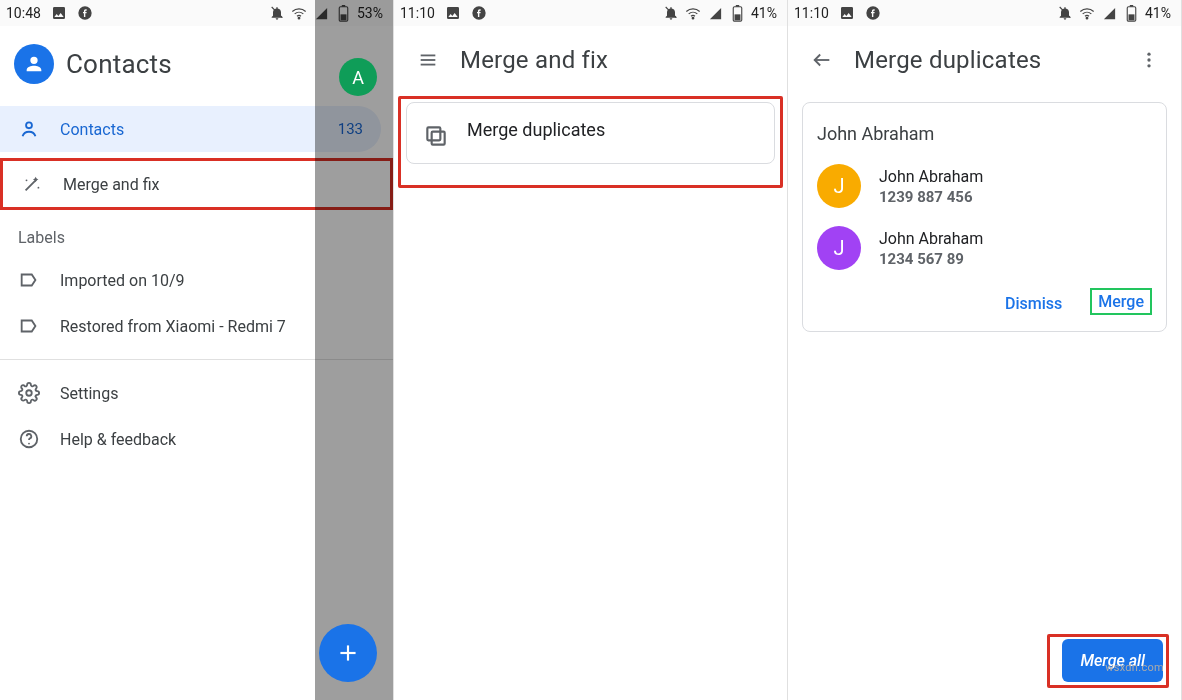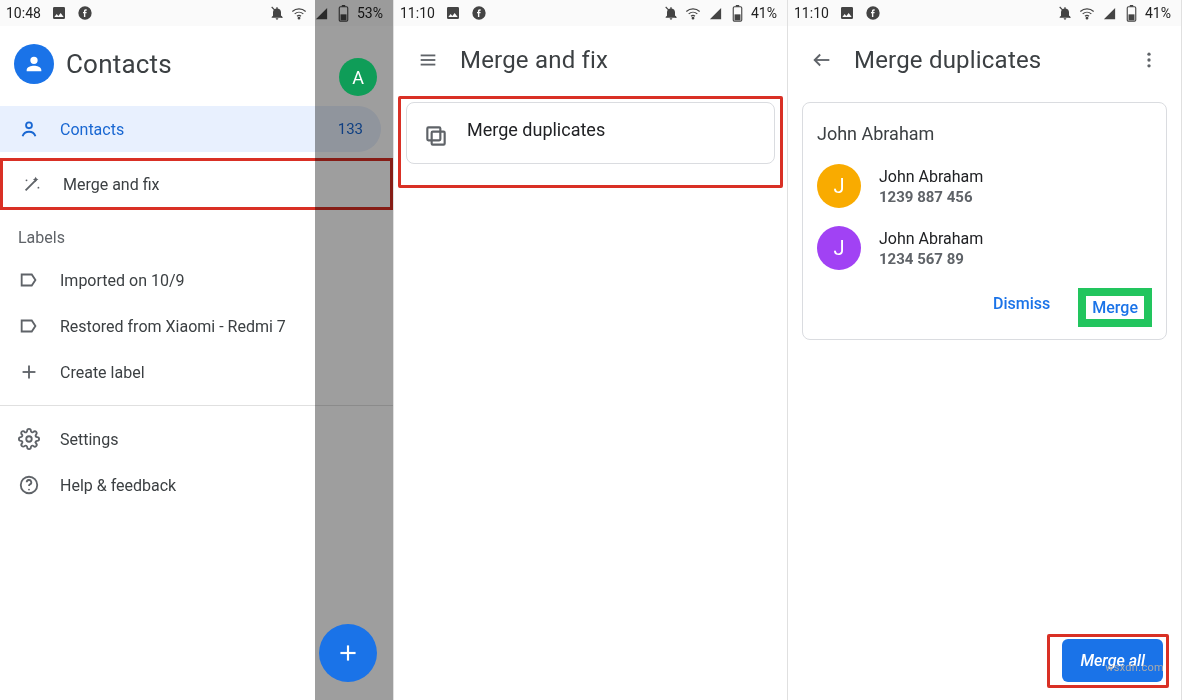--- a/index.html
+++ b/index.html
@@ -113,21 +113,21 @@
     width:44px; height:44px; border-radius:50%;
     display:flex; align-items:center; justify-content:center;
     color:#fff; font-size:20px; font-weight:400;
   }
   .ava-orange { background:#f9ab00; }
   .ava-purple { background:#a142f4; }
   .dup-info .nm { font-size:16px; color:#202124; }
   .dup-info .ph { font-size:15px; color:#5f6368; margin-top:2px;font-weight:bold; }
   .dup-actions { display:flex; justify-content:flex-end; gap:20px; margin-top:4px; align-items:flex-start; }
   .txt-btn { color:#1a73e8; font-size:16px; font-weight:500; padding:6px 8px; }
-  .merge-box { border:8px solid #22c55e; padding:2px 6px; }
+  .merge-box { border:2px solid #22c55e; padding:2px 6px; }
   .merge-all {
     position:absolute; bottom:18px; right:18px;
     background:#1a73e8; color:#fff; border-radius:6px;
     padding:12px 18px; font-size:16px; font-weight:500;font-style:italic;
   }
   .merge-all-outline {
     position:absolute; bottom:12px; right:12px;
     border:3px solid #d93025; width:122px; height:54px; border-radius:2px;
   }
   .watermark {
@@ -230,29 +230,20 @@
         </span>
       <span>Imported on 10/9</span>
     </div>
     <div class="nav-item">
       <span class="nav-icon">
           <svg viewBox="0 0 24 24" width="22" height="22" fill="none" stroke="#5f6368" stroke-width="2">
             <path d="M4 6h11l4 6-4 6H4V6z"></path>
           </svg>
         </span>
       <span>Restored from Xiaomi - Redmi 7</span>
-    </div>
-    <div class="nav-item">
-      <span class="nav-icon">
-          <svg viewBox="0 0 24 24" width="22" height="22" stroke="#5f6368" stroke-width="2">
-            <line x1="12" y1="5" x2="12" y2="19"></line>
-            <line x1="5" y1="12" x2="19" y2="12"></line>
-          </svg>
-        </span>
-      <span>Create label</span>
     </div>
 
     <hr class="divider">
 
     <div class="nav-item">
       <span class="nav-icon">
           <svg viewBox="0 0 24 24" width="22" height="22" fill="none" stroke="#5f6368" stroke-width="2">
             <circle cx="12" cy="12" r="3"></circle>
             <path d="M19.4 15a1.7 1.7 0 0 0 .34 1.87l.06.06a2 2 0 1 1-2.83 2.83l-.06-.06a1.7 1.7 0 0 0-1.87-.34 1.7 1.7 0 0 0-1 1.56V21a2 2 0 1 1-4 0v-.09a1.7 1.7 0 0 0-1-1.56 1.7 1.7 0 0 0-1.87.34l-.06.06A2 2 0 1 1 4.28 16.9l.06-.06a1.7 1.7 0 0 0 .34-1.87 1.7 1.7 0 0 0-1.56-1H3a2 2 0 1 1 0-4h.09a1.7 1.7 0 0 0 1.56-1 1.7 1.7 0 0 0-.34-1.87l-.06-.06A2 2 0 1 1 7.1 4.28l.06.06a1.7 1.7 0 0 0 1.87.34H9a1.7 1.7 0 0 0 1-1.56V3a2 2 0 1 1 4 0v.09a1.7 1.7 0 0 0 1 1.56 1.7 1.7 0 0 0 1.87-.34l.06-.06A2 2 0 1 1 19.72 7.1l-.06.06a1.7 1.7 0 0 0-.34 1.87V9a1.7 1.7 0 0 0 1.56 1H21a2 2 0 1 1 0 4h-.09a1.7 1.7 0 0 0-1.56 1z"></path>
           </svg>

